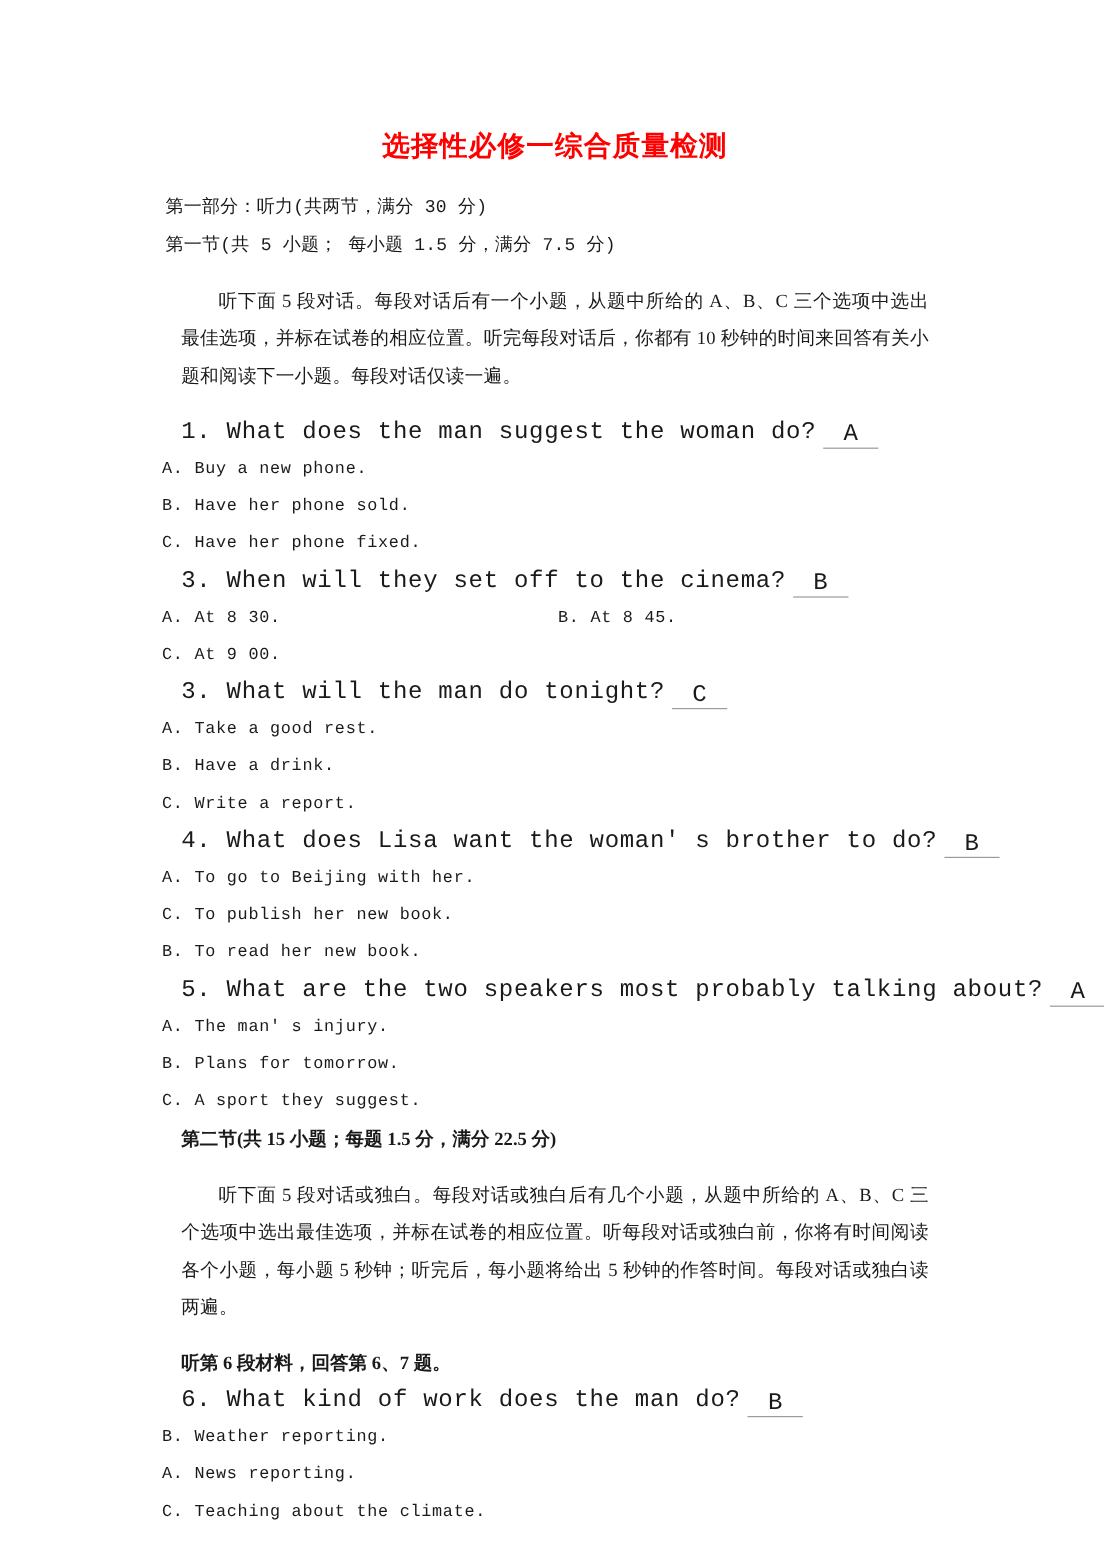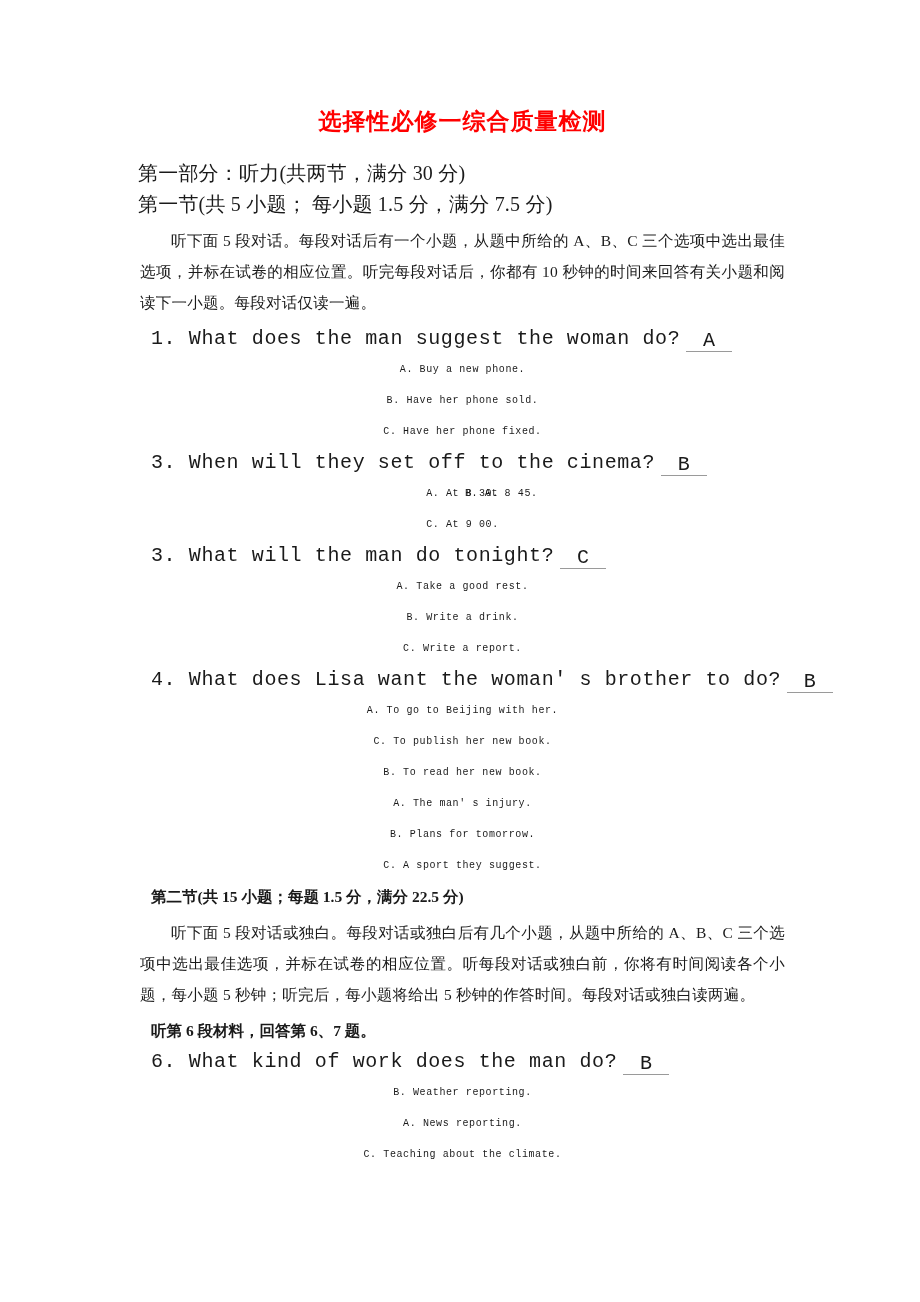--- a/index.html
+++ b/index.html
@@ -34,33 +34,33 @@
     color: #ff0000;
     font-weight: bold;
     font-size: 23px;
     letter-spacing: 1px;
     line-height: 34px;
     font-family: "Liberation Sans", "DejaVu Sans", sans-serif;
     margin: 0 0 20px 0;
     white-space: nowrap;
   }
   .cn-line {
-    font-family: Liberation Serif, serif;
-    font-size: 20px;
+    font-family: Liberation Mono, monospace;
+    font-size: 15px;
     line-height: 31px;
     margin: 0;
     text-indent: 3px;
     letter-spacing: 0.2px;
     white-space: nowrap;
   }
   .cn-para {
     font-family: "Liberation Serif", "DejaVu Serif", serif;
     font-size: 15.5px;
     line-height: 31px;
-    margin: 5px;
+    margin: 16px;
     text-indent: 31px;
     text-align: justify;
     text-justify: inter-ideograph;
     letter-spacing: 0.25px;
   }
   .cn-sub {
     font-family: "Liberation Serif", "DejaVu Serif", serif;
     font-size: 15.5px;
     line-height: 31px;
     margin: 0;
@@ -72,28 +72,27 @@
     font-family: "Liberation Mono", "DejaVu Sans Mono", monospace;
     font-size: 20px;
     line-height: 31px;
     margin: 0;
     padding-left: 16px;
     white-space: nowrap;
     letter-spacing: 0.6px;
   }
   .opt-line {
     font-family: "Liberation Mono", "DejaVu Sans Mono", monospace;
-    font-size: 10px;
+    font-size: 14px;
     line-height: 31px;
     margin: 0;
     padding-left: 0px;
     white-space: nowrap;
     letter-spacing: 0.6px;
     position: relative;
-    text-align: center;
   }
   .opt-line .col-b {
     position: absolute;
     left: 330px;
     top: 0;
   }
   .answer {
     display: inline-block;
     min-width: 46px;
     text-align: center;
@@ -121,28 +120,29 @@
     <p class="opt-line">A. Buy a new phone.</p>
     <p class="opt-line">B. Have her phone sold.</p>
     <p class="opt-line">C. Have her phone fixed.</p>
 
     <p class="q-line"><span>3. When will they set off to the cinema?</span><span class="answer">B</span></p>
     <p class="opt-line"><span>A. At 8  30.</span><span class="col-b">B. At 8  45.</span></p>
     <p class="opt-line">C. At 9  00.</p>
 
     <p class="q-line"><span>3. What will the man do tonight?</span><span class="answer">C</span></p>
     <p class="opt-line">A. Take a good rest.</p>
-    <p class="opt-line">B. Write a drink.</p>
+    <p class="opt-line">B. Have a drink.</p>
     <p class="opt-line">C. Write a report.</p>
 
     <p class="q-line"><span>4. What does Lisa want the woman' s brother to do?</span><span class="answer">B</span></p>
     <p class="opt-line">A. To go to Beijing with her.</p>
     <p class="opt-line">C. To publish her new book.</p>
     <p class="opt-line">B. To read her new book.</p>
 
+    <p class="q-line"><span>5. What are the two speakers most probably talking about?</span><span class="answer">A</span></p>
     <p class="opt-line">A. The man' s injury.</p>
     <p class="opt-line">B. Plans for tomorrow.</p>
     <p class="opt-line">C. A sport they suggest.</p>
 
     <p class="cn-sub">第二节(共 15 小题；每题 1.5 分，满分 22.5 分)</p>
 
     <p class="cn-para">听下面 5 段对话或独白。每段对话或独白后有几个小题，从题中所给的 A、B、C 三个选项中选出最佳选项，并标在试卷的相应位置。听每段对话或独白前，你将有时间阅读各个小题，每小题 5 秒钟；听完后，每小题将给出 5 秒钟的作答时间。每段对话或独白读两遍。</p>
 
     <p class="cn-sub">听第 6 段材料，回答第 6、7 题。</p>
 

